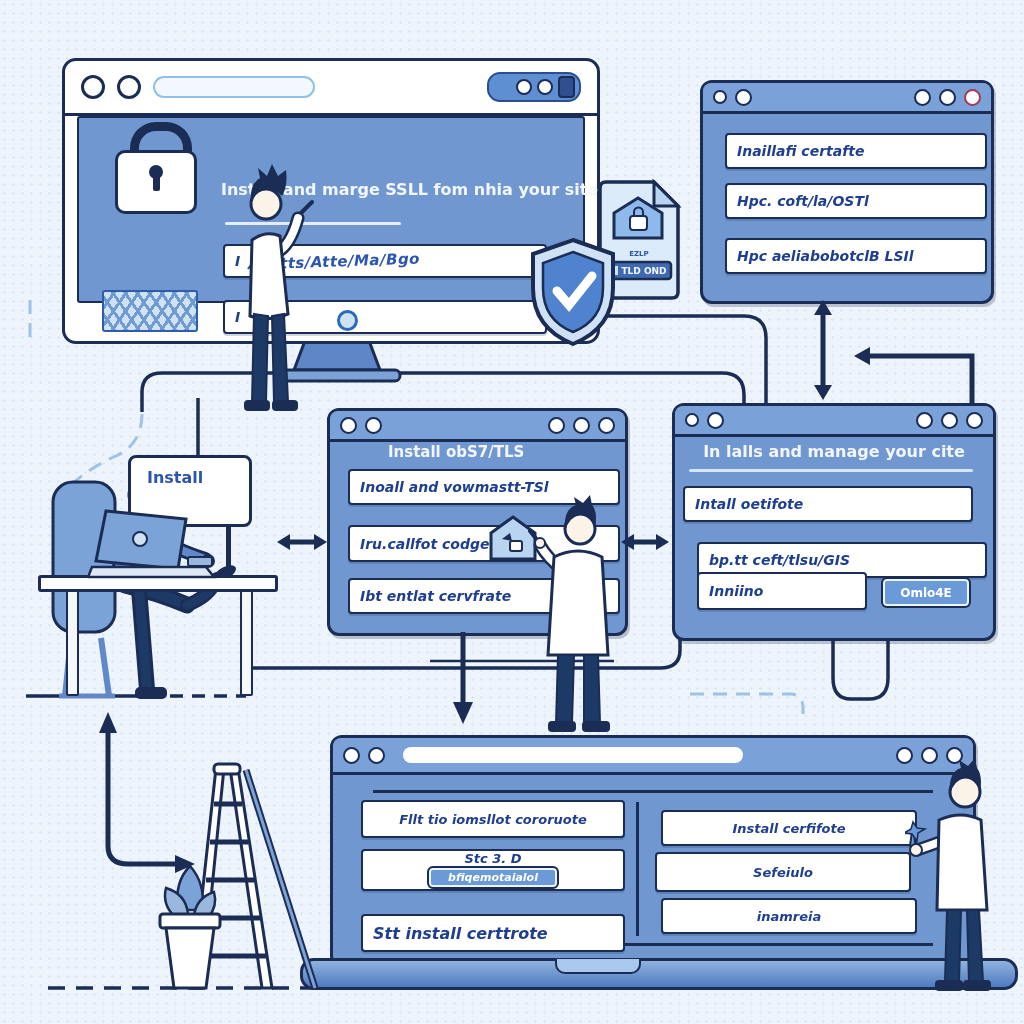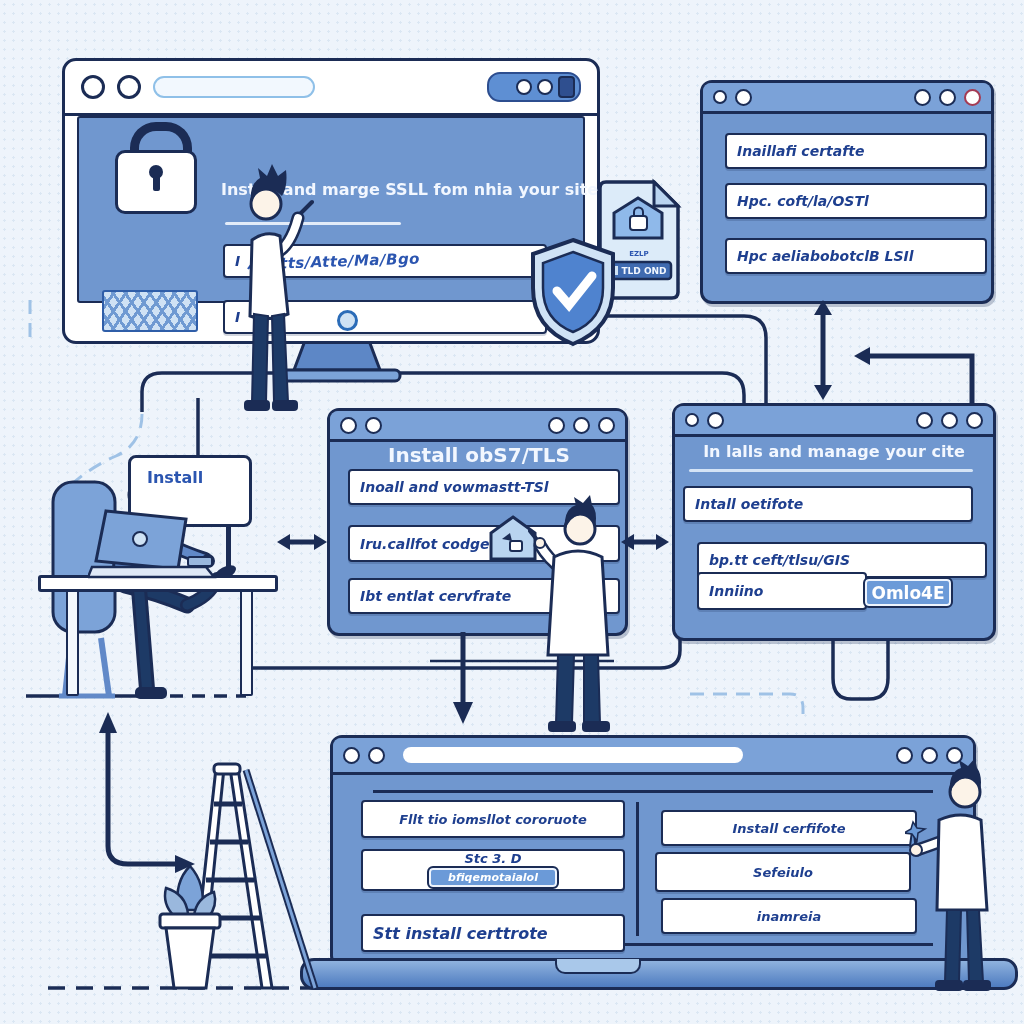--- a/index.html
+++ b/index.html
@@ -172,21 +172,21 @@
 
   <div class="win" style="left:327px;top:408px;width:295px;height:222px;z-index:2;">
     <div class="winbar">
       <div class="dot"></div>
       <div class="dot"></div>
       <div class="sp"></div>
       <div class="dot"></div>
       <div class="dot"></div>
       <div class="dot"></div>
     </div>
-    <div class="wtitle" style="left:58px;top:32px;font-size:20px;">Install obS7/TLS</div>
+    <div class="wtitle" style="left:58px;top:32px;font-size:15px;">Install obS7/TLS</div>
     <div class="field" style="left:18px;top:58px;width:248px;height:32px;">Inoall and vowmastt-TSl</div>
     <div class="field" style="left:18px;top:114px;width:248px;height:33px;">Iru.callfot codge</div>
     <svg class="svgabs" style="left:158px;top:102px;" width="50" height="50" viewBox="0 0 50 50">
       <path d="M25,4 L47,20 V46 H3 V20 Z" fill="#b9d4f0" stroke="#1b2c55" stroke-width="3"></path>
       <path d="M14,26 L22,20 L24,28 Z" fill="#1b2c55"></path>
       <rect x="22" y="28" width="12" height="10" rx="2" fill="#fff" stroke="#1b2c55" stroke-width="2"></rect>
     </svg>
     <div class="field" style="left:18px;top:167px;width:248px;height:32px;">Ibt entlat cervfrate</div>
   </div>
 
@@ -197,21 +197,21 @@
       <div class="sp"></div>
       <div class="dot"></div>
       <div class="dot"></div>
       <div class="dot"></div>
     </div>
     <div class="wtitle" style="left:0;right:0;top:36px;font-size:16px;text-align:center;">In lalls and manage your cite</div>
     <div class="underline" style="left:14px;top:63px;width:284px;background:#d5e4f6;"></div>
     <div class="field" style="left:8px;top:80px;width:266px;height:32px;">Intall oetifote</div>
     <div class="field" style="left:22px;top:136px;width:266px;height:32px;">bp.tt ceft/tlsu/GIS</div>
     <div class="field" style="left:22px;top:166px;width:146px;height:34px;">Inniino</div>
-    <div class="btn" style="left:188px;top:171px;width:86px;height:27px;font-size:17px;">Omlo4E</div>
+    <div class="btn" style="left:206px;top:171px;width:86px;height:27px;font-size:12px;">Omlo4E</div>
   </div>
 
   <div class="win" style="left:330px;top:735px;width:640px;height:227px;z-index:2;">
     <div class="winbar" style="height:34px;">
       <div class="dot"></div>
       <div class="dot"></div>
       <div style="width:340px;height:16px;background:#fff;border-radius:9px;margin-left:10px;"></div>
       <div class="sp"></div>
       <div class="dot"></div>
       <div class="dot"></div>

